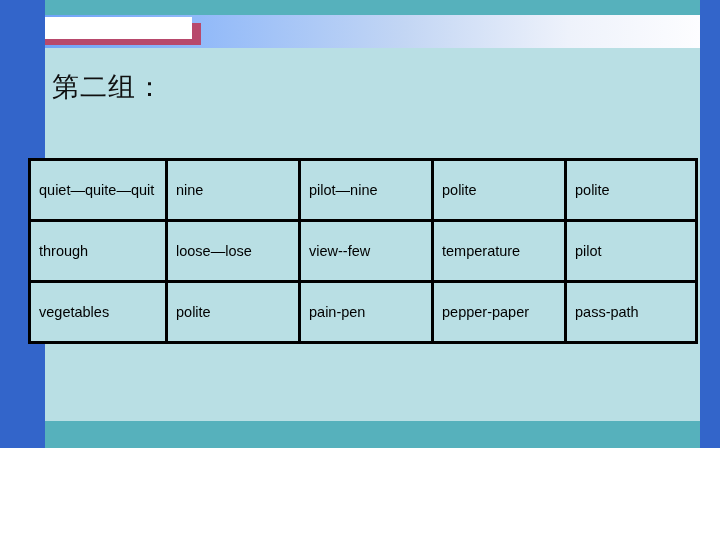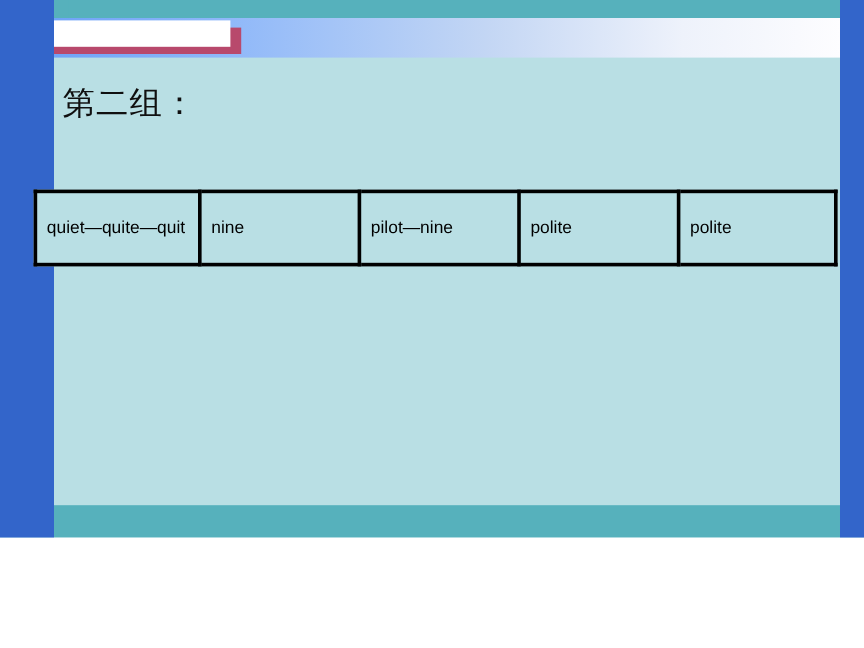--- a/index.html
+++ b/index.html
@@ -144,16 +144,30 @@
         <col class="col-4">
     </colgroup>
     <tbody>
       <tr>
         <td>quiet—quite—quit</td>
         <td class="cell-pad-1">nine</td>
         <td class="cell-pad-1">pilot—nine</td>
         <td class="cell-pad-1">polite</td>
         <td class="cell-pad-1">polite</td>
       </tr>
+      <tr>
+        <td>through</td>
+        <td class="cell-pad-1">loose—lose</td>
+        <td class="cell-pad-2">view--few</td>
+        <td class="cell-pad-2">temperature</td>
+        <td class="cell-pad-1">pilot</td>
+      </tr>
+      <tr>
+        <td>vegetables</td>
+        <td class="cell-pad-1">polite</td>
+        <td class="cell-pad-1">pain-pen</td>
+        <td class="cell-pad-1">pepper-paper</td>
+        <td class="cell-pad-1">pass-path</td>
+      </tr>
     </tbody>
   </table>
 
 </div>
 
 </body></html>

